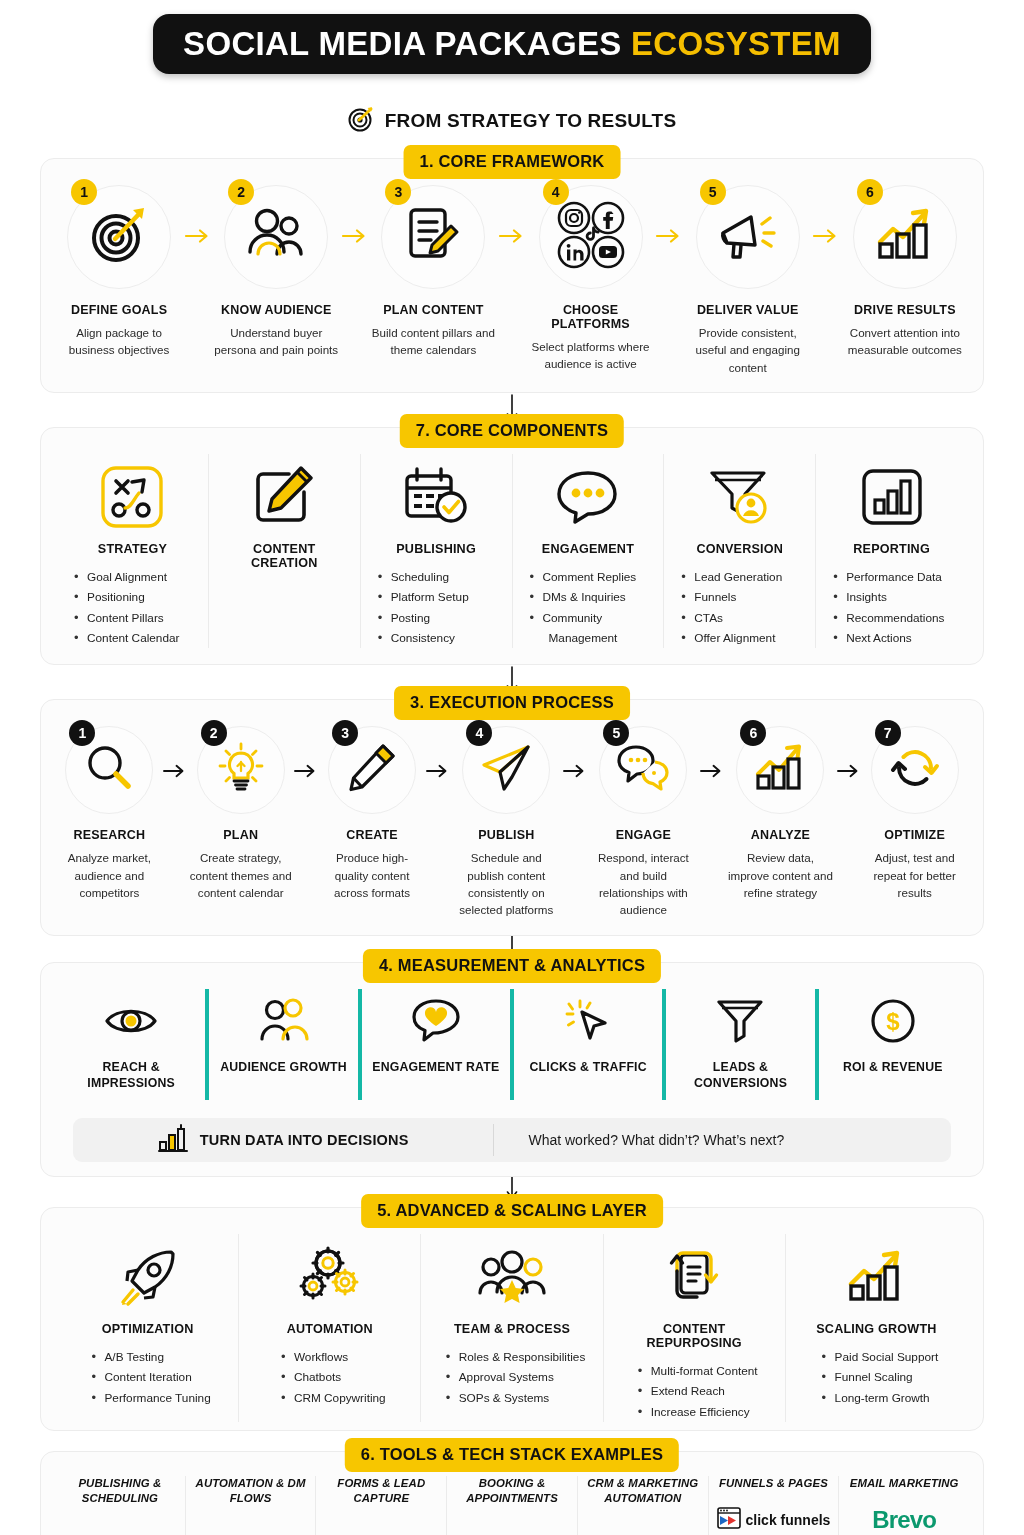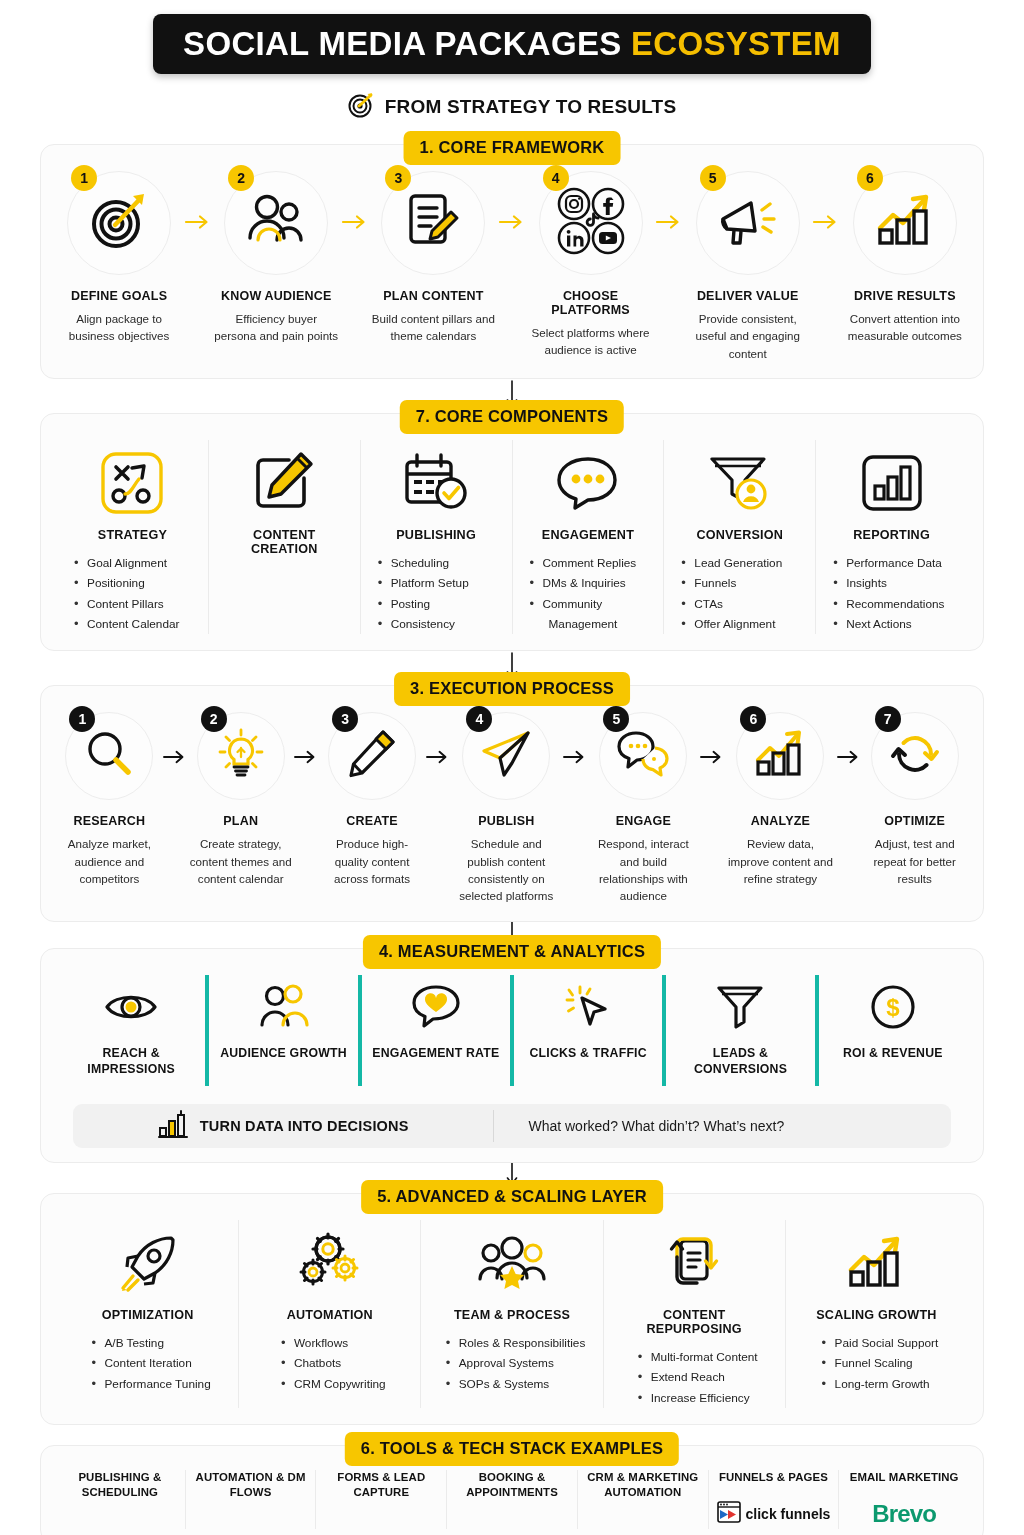--- a/index.html
+++ b/index.html
@@ -8,32 +8,32 @@
     background: #ffffff;
     font-family: "Liberation Sans", sans-serif;
     color: #111111;
     overflow: hidden;
   }
   .page { position: relative; width: 1024px; height: 1535px; padding: 0 40px; }
 
   
   .title-bar {
     margin: 14px auto 0; width: 718px; height: 60px;
-    background: #111111; border-radius: 8px;
+    background: #111111; border-radius: 16px;
     display: flex; align-items: center; justify-content: center;
     box-shadow: 0 3px 7px rgba(0,0,0,.25);
   }
   .title-bar .t {
     font-size: 33px; font-weight: 800; letter-spacing: .3px; color: #ffffff;
     font-family: "Liberation Sans", sans-serif; white-space: nowrap;
   }
   .title-bar .t .hl { color: #F5BE00; }
 
   .subtitle {
-    margin-top: 18px; display: flex; align-items: center; justify-content: center; gap: 11px;
+    margin-top: 32px; display: flex; align-items: center; justify-content: center; gap: 11px;
   }
   .subtitle .txt { font-size: 19px; font-weight: 700; letter-spacing: .2px; color: #111; }
 
   
   .section { position: relative; margin-top: 22px; }
   .panel {
     border: 1px solid #ececec; border-radius: 14px; background: #fcfcfc;
     padding: 26px 16px 16px;
   }
   .badge {
@@ -100,21 +100,21 @@
                      border-right: 1px solid #d8d8d8; }
   .decisions .lbl { font-size: 14.5px; font-weight: 800; letter-spacing: .2px; }
   .decisions .right { flex: 1; display: flex; align-items: center; padding-left: 34px; }
   .decisions .q { font-size: 14px; color: #1a1a1a; }
 
   
   .tools { display: flex; justify-content: center; }
   .tool { flex: 1; display: flex; flex-direction: column; align-items: center; justify-content: flex-start;
           border-right: 1px solid #ebebeb; padding: 0 6px; }
   .tool:last-child { border-right: none; }
-  .tool .h { font-size: 11.4px; font-weight: 800; text-align: center; line-height: 1.35; letter-spacing: .1px; }
+  .tool .h { font-size: 11.4px; font-weight: 800; text-align: center; line-height: 1.35; letter-spacing: .1px; font-style: italic; }
   .tool .logo { margin-top: 14px; height: 30px; display: flex; align-items: center; justify-content: center; gap: 5px; }
   .logo-txt { font-size: 19px; font-weight: 800; letter-spacing: -.4px; }
 
   svg { overflow: visible; }
 </style>
 </head>
 <body>
 
 <div class="page">
 
@@ -177,21 +177,21 @@
                   <circle cx="21" cy="13" r="10.5" fill="none" stroke="#111" stroke-width="3.4"></circle>
                   <path d="M4 44 a17 17 0 0 1 34 0" fill="none" stroke="#111" stroke-width="3.4" stroke-linecap="round"></path>
                   <circle cx="43" cy="18" r="8" fill="none" stroke="#111" stroke-width="3.4"></circle>
                   <path d="M31 46 a12 12 0 0 1 24 0" fill="none" stroke="#111" stroke-width="3.4" stroke-linecap="round"></path>
                   <path d="M12 46 a11 11 0 0 1 22 0" fill="none" stroke="#F7C600" stroke-width="3.2" stroke-linecap="round"></path>
                 </svg>
               </span>
             </div>
           </div>
           <div class="h">KNOW AUDIENCE</div>
-          <div class="d">Efficiency buyer persona and pain points</div>
+          <div class="d">Understand buyer persona and pain points</div>
         </div>
 
         <div class="arrow">
           <svg width="26" height="14" viewBox="0 0 26 14">
               <path d="M1 7 H21 M15 1.5 L21.5 7 L15 12.5" fill="none" stroke="#F7C600" stroke-width="2.2" stroke-linecap="round" stroke-linejoin="round"></path>
             </svg>
         </div>
 
         <div class="step">
           <div class="bubble-wrap">
@@ -694,21 +694,21 @@
   </div>
 
   <div class="connector" style="height:26px">
     <svg width="14" height="26" viewBox="0 0 14 26">
         <path d="M7 0 V20 M2.5 15 L7 21 L11.5 15" fill="none" stroke="#111" stroke-width="1.6" stroke-linecap="round" stroke-linejoin="round"></path>
       </svg>
   </div>
 
   <div class="section" style="margin-top:4px">
     <div class="badge">5. ADVANCED &amp; SCALING LAYER</div>
-    <div class="panel" style="padding-bottom:16px">
+    <div class="panel" style="padding-bottom:8px">
       <div class="cols">
 
         <div class="col s5">
           <div class="ico">
             <svg width="58" height="58" viewBox="0 0 58 58">
               <path d="M52 4 C40 4 27 10 19 22 L13 33 L25 45 L36 39 C48 31 54 18 54 6 Z" fill="none" stroke="#111" stroke-width="3.2" stroke-linejoin="round"></path>
               <circle cx="35" cy="22" r="6" fill="none" stroke="#111" stroke-width="3.2"></circle>
               <path d="M19 22 L9 24 L8 33 M36 39 L34 49 L25 50" fill="none" stroke="#111" stroke-width="3.2" stroke-linejoin="round"></path>
               <path d="M14 42 L4 54" stroke="#F7C600" stroke-width="3.4" stroke-linecap="round"></path>
               <path d="M19 46 L9 56" stroke="#F7C600" stroke-width="3.4" stroke-linecap="round"></path>

